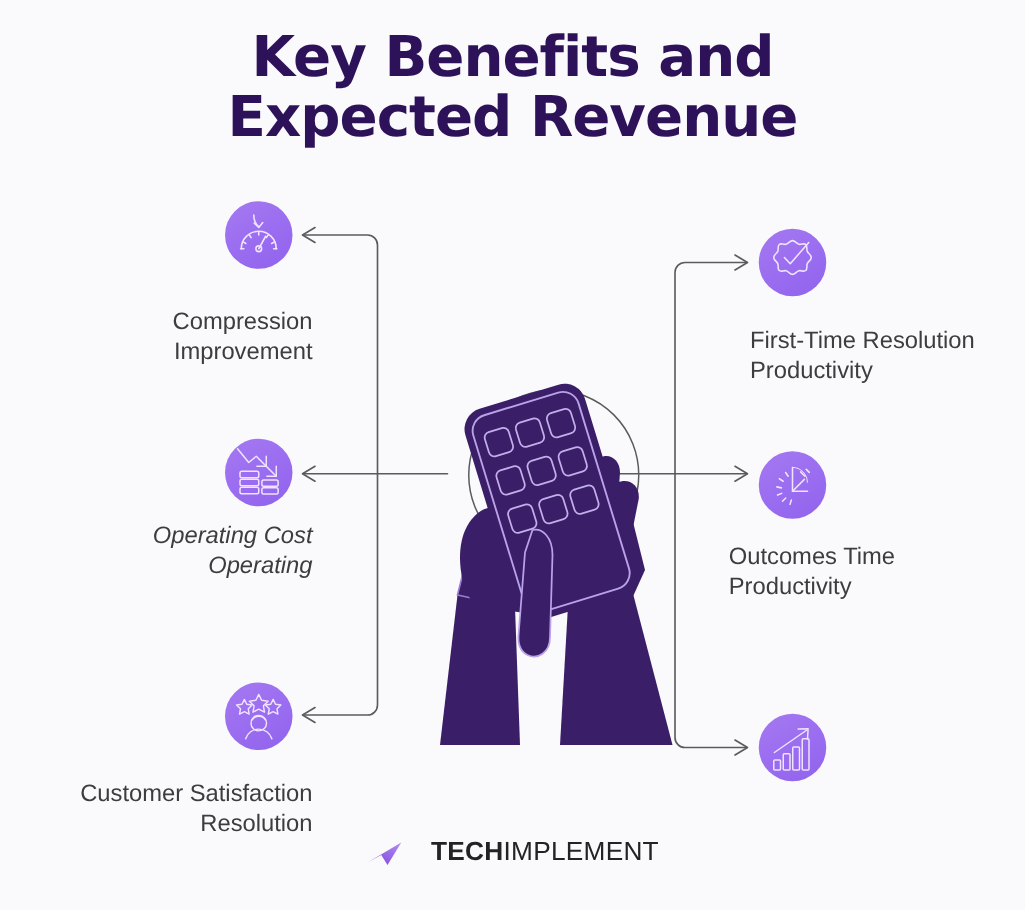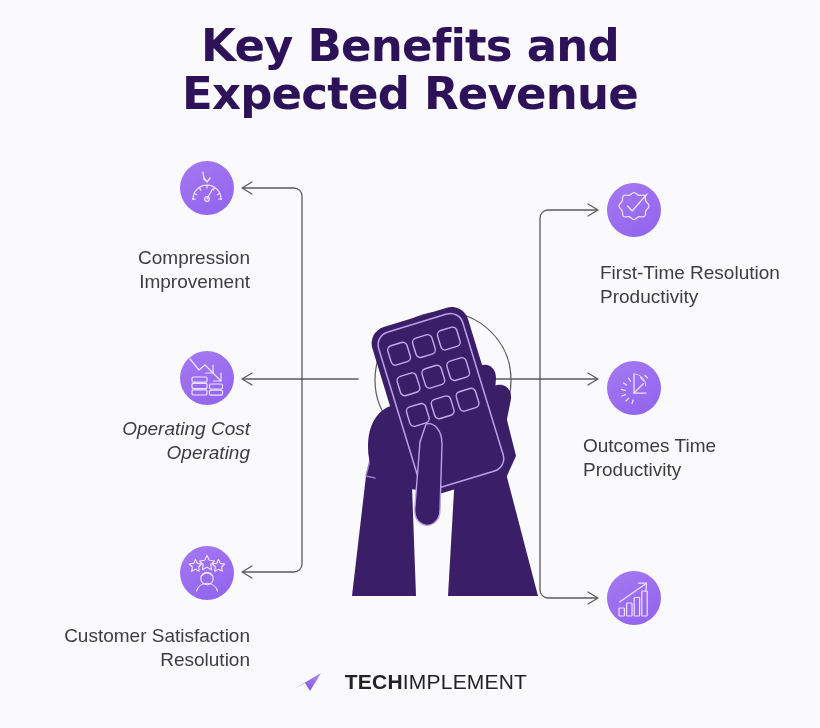--- a/index.html
+++ b/index.html
@@ -87,21 +87,21 @@
   .logo {
     position: absolute;
     left: 0;
     width: 820px;
     top: 670px;
     text-align: center;
     height: 30px;
   }
   .logo-inner {
     display: inline-flex;
-    align-items: center;
+    align-items: flex-end;
     gap: 22px;
   }
   .logo-text {
     font-size: 21px;
     letter-spacing: 0.2px;
     color: #232323;
     font-family: "Liberation Sans", sans-serif;
   }
   .logo-text .b { font-weight: bold; }
   .logo-text .n { font-weight: normal; }

